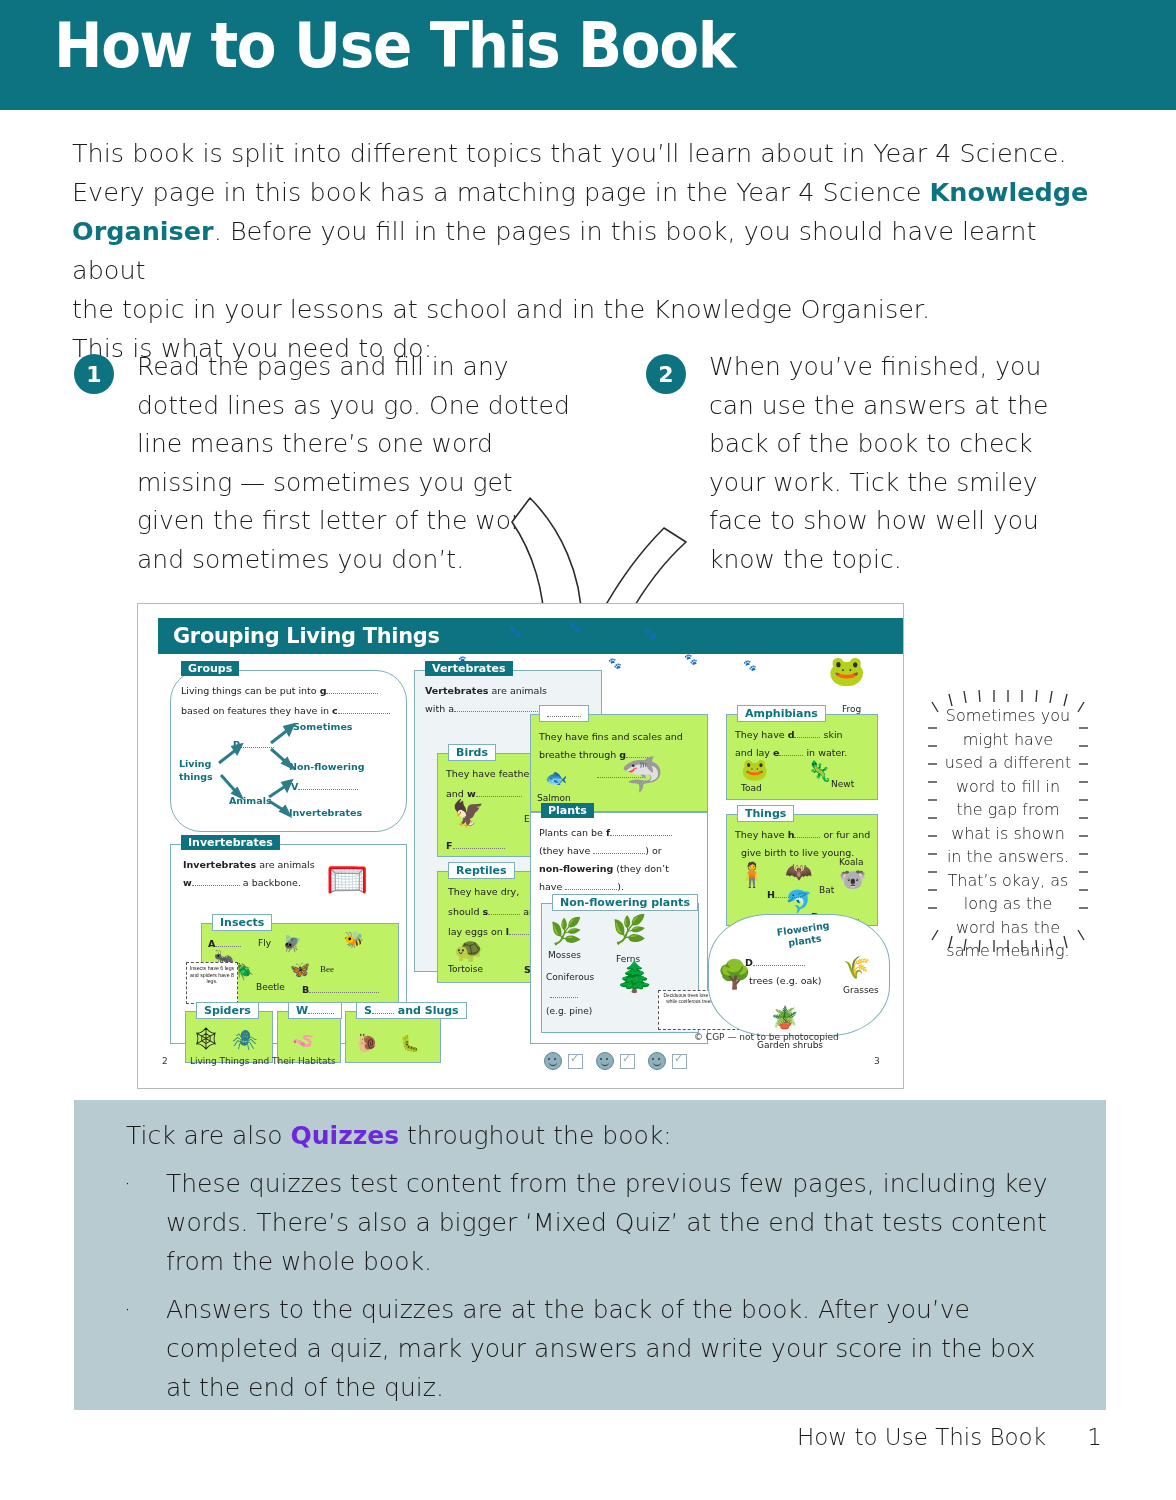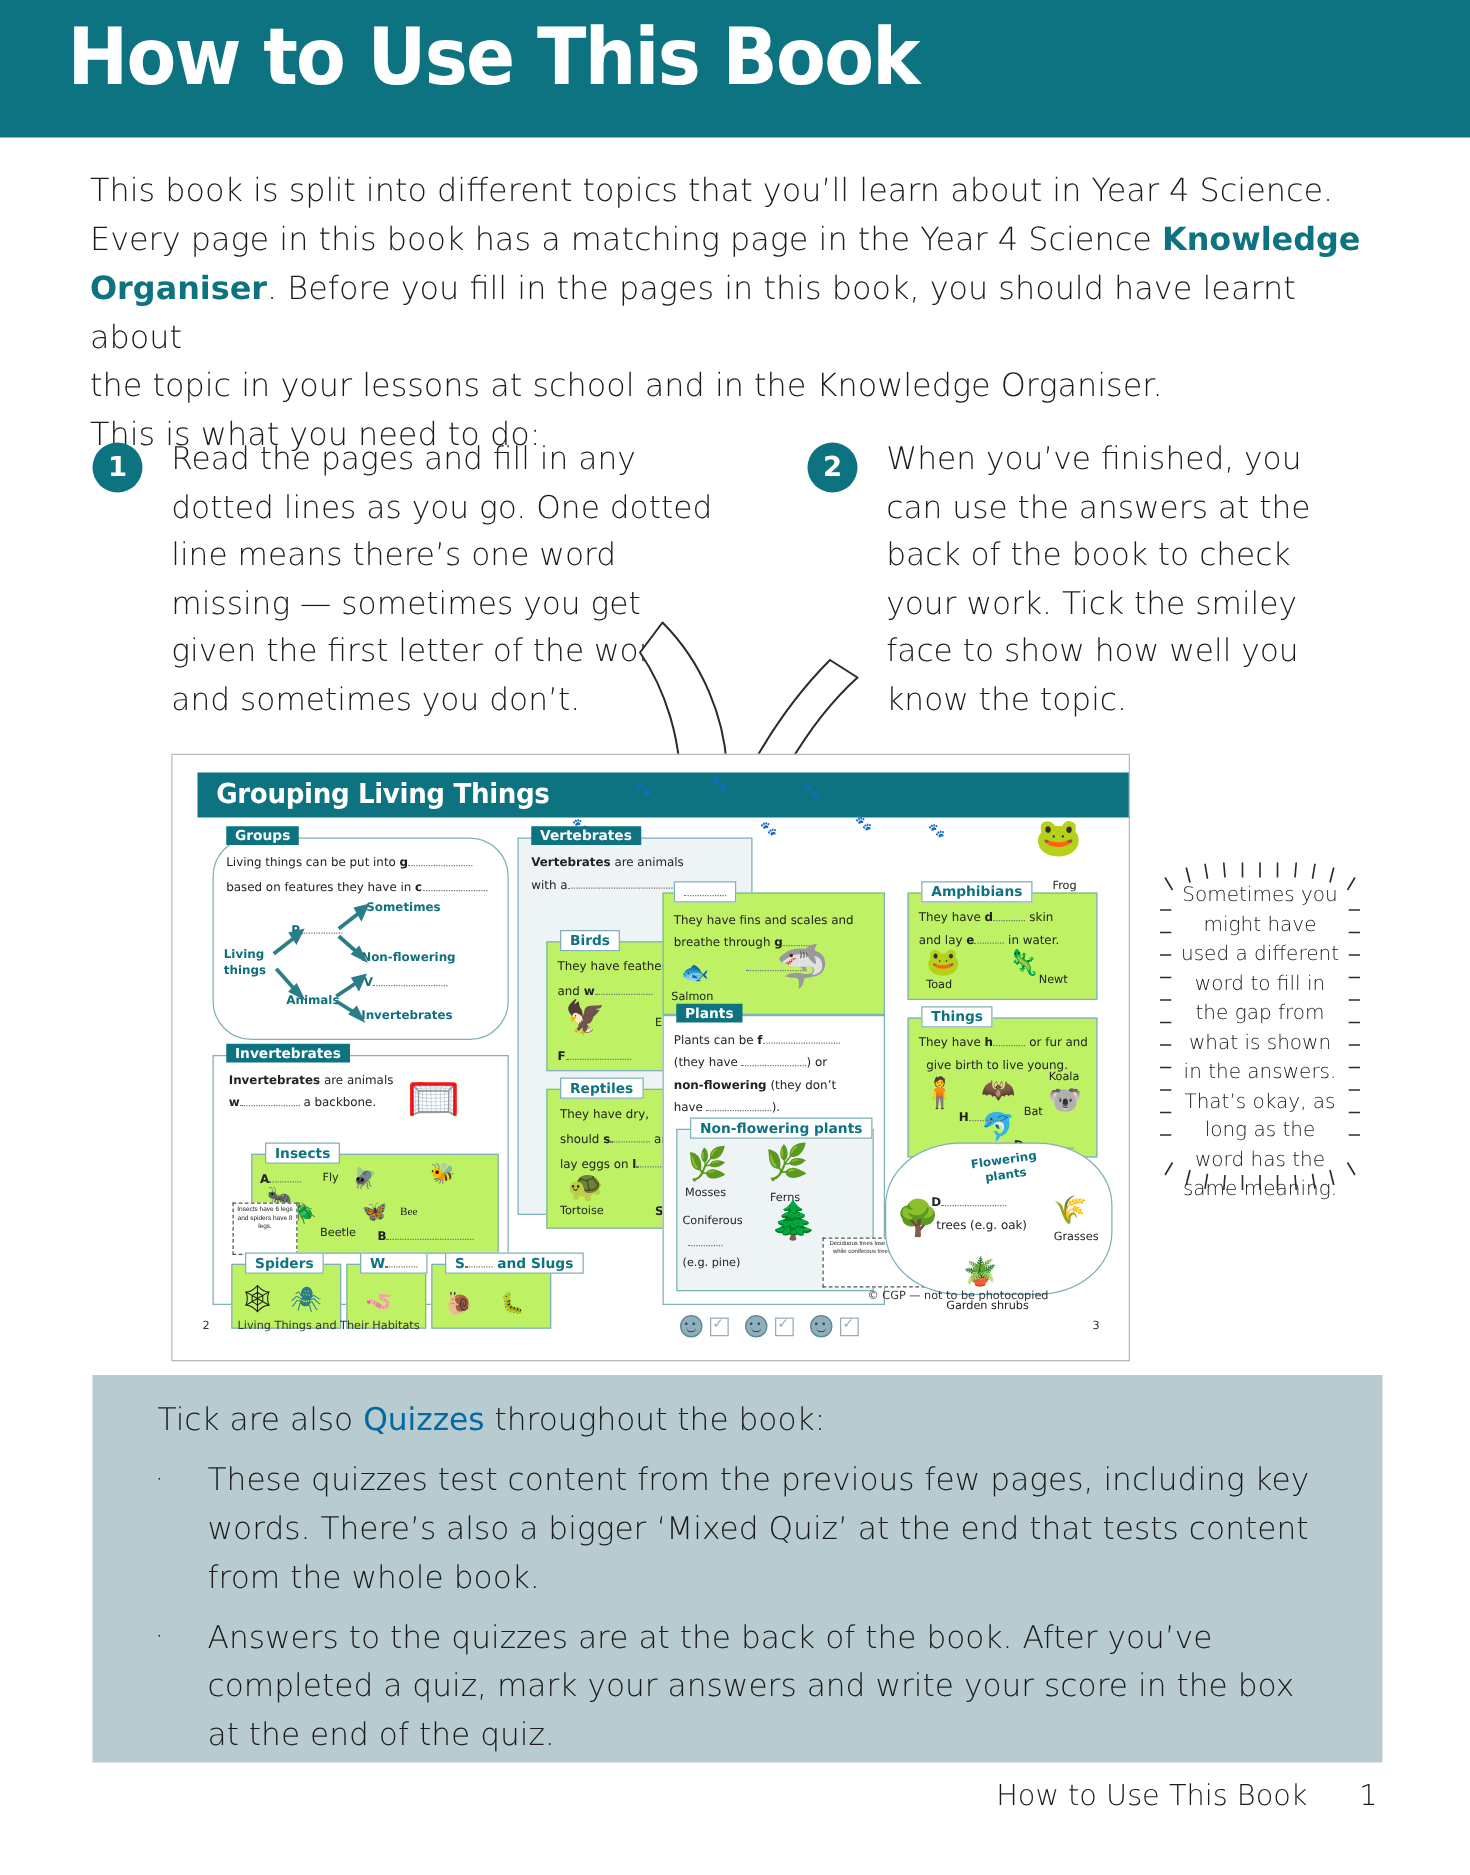--- a/index.html
+++ b/index.html
@@ -146,21 +146,21 @@
   
   #quiz-box{
     position:absolute;left:74px;top:1100px;width:1032px;height:310px;
     background:#b7cbd0;
   }
   #quiz-heading{
     position:absolute;left:52px;top:18px;
     font-family:"DejaVu Sans", sans-serif;font-weight:300;
     font-size:25px;line-height:36px;color:#1b1b1b;
   }
-  #quiz-heading .accent{color:#0369a1;font-weight:normal;text-align:right;}
+  #quiz-heading .accent{color:#6d28d9;font-weight:bold;text-align:right;}
   .quiz-bullet{
     position:absolute;left:50px;width:930px;
     font-family:"DejaVu Sans", sans-serif;font-weight:300;
     font-size:25px;line-height:39px;color:#1b1b1b;
   }
   .quiz-bullet .dot{
     position:absolute;left:0;top:0;font-size:22px;
   }
   .quiz-bullet .body{display:block;margin-left:42px;}
 

